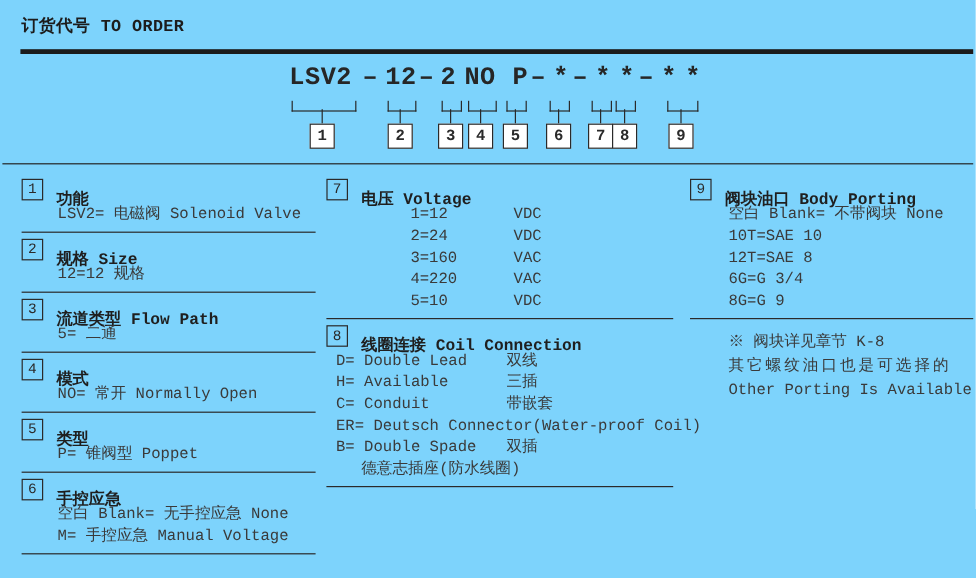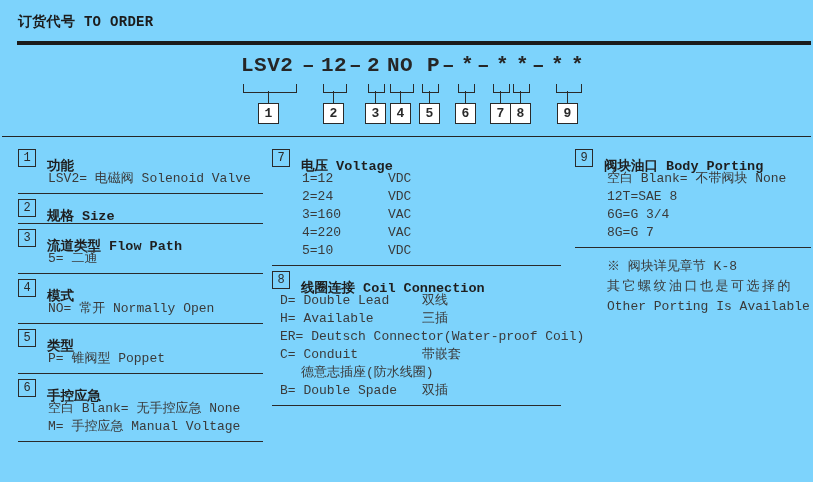--- a/index.html
+++ b/index.html
@@ -45,21 +45,21 @@
   .sec-num {
     flex:0 0 auto; width:16px; height:16px; border:1.3px solid #2a2a2a;
     display:flex; align-items:center; justify-content:center;
     font-size:12px; color:#2a2a2a;
   }
   .sec-title { font-size:13.5px; font-weight:bold; color:#1f1f1f; white-space:nowrap;margin-top:16px; }
   .sec-body { padding-left:30px; font-size:13px; color:#3a3a3a; line-height:18px; margin-top:2px; }
   .sec-body .line { white-space:nowrap; }
 
   
-  .v-row { display:flex; white-space:nowrap; }
+  .v-row { display:flex; white-space:nowrap;margin-left:40px; }
   .v-val { display:inline-block; width:86px; }
 
   
   .coil-body { padding-left:8px; }
   .c-row { display:flex; white-space:nowrap; }
   .c-en { display:inline-block; min-width:142px; }
   .c-cont { padding-left:21px; }
 
   
   .right-body { padding-left:32px; }
@@ -137,20 +137,23 @@
       <div class="sec-body">
         <div class="line">LSV2= 电磁阀 Solenoid Valve</div>
       </div>
     </div>
 
     <div class="section">
       <div class="sec-head">
         <span class="sec-num">2</span>
         <span class="sec-title">规格 Size</span>
       </div>
+      <div class="sec-body">
+        <div class="line">12=12 规格</div>
+      </div>
     </div>
 
     <div class="section">
       <div class="sec-head">
         <span class="sec-num">3</span>
         <span class="sec-title">流道类型 Flow Path</span>
       </div>
       <div class="sec-body">
         <div class="line">5= 二通</div>
       </div>
@@ -228,50 +231,51 @@
       <div class="sec-body coil-body">
         <div class="c-row">
           <span class="c-en">D= Double Lead</span>
           <span>双线</span>
         </div>
         <div class="c-row">
           <span class="c-en">H= Available</span>
           <span>三插</span>
         </div>
         <div class="c-row">
-          <span>ER= Deutsch Connector(Water-proof Coil)</span>
-        </div>
-        <div class="c-row">
           <span class="c-en">C= Conduit</span>
           <span>带嵌套</span>
         </div>
+        <div class="c-row">
+          <span>ER= Deutsch Connector(Water-proof Coil)</span>
+        </div>
+        <div class="c-row">
+          <span class="c-en">B= Double Spade</span>
+          <span>双插</span>
+        </div>
         <div class="c-row c-cont">
           <span>德意志插座(防水线圈)</span>
         </div>
-        <div class="c-row">
-          <span class="c-en">B= Double Spade</span>
-          <span>双插</span>
-        </div>
       </div>
     </div>
 
   </div>
 
   <div class="col col-right">
 
     <div class="section">
       <div class="sec-head">
         <span class="sec-num">9</span>
         <span class="sec-title">阀块油口 Body Porting</span>
       </div>
       <div class="sec-body right-body">
         <div class="line">空白 Blank= 不带阀块 None</div>
+        <div class="line">10T=SAE 10</div>
         <div class="line">12T=SAE 8</div>
         <div class="line">6G=G 3/4</div>
-        <div class="line">8G=G 7</div>
+        <div class="line">8G=G 9</div>
       </div>
     </div>
 
     <div class="note">
       <div class="line">※ 阀块详见章节 K-8</div>
       <div class="line zh-wide">其它螺纹油口也是可选择的</div>
       <div class="line">Other Porting Is Available</div>
     </div>
 
   </div>

